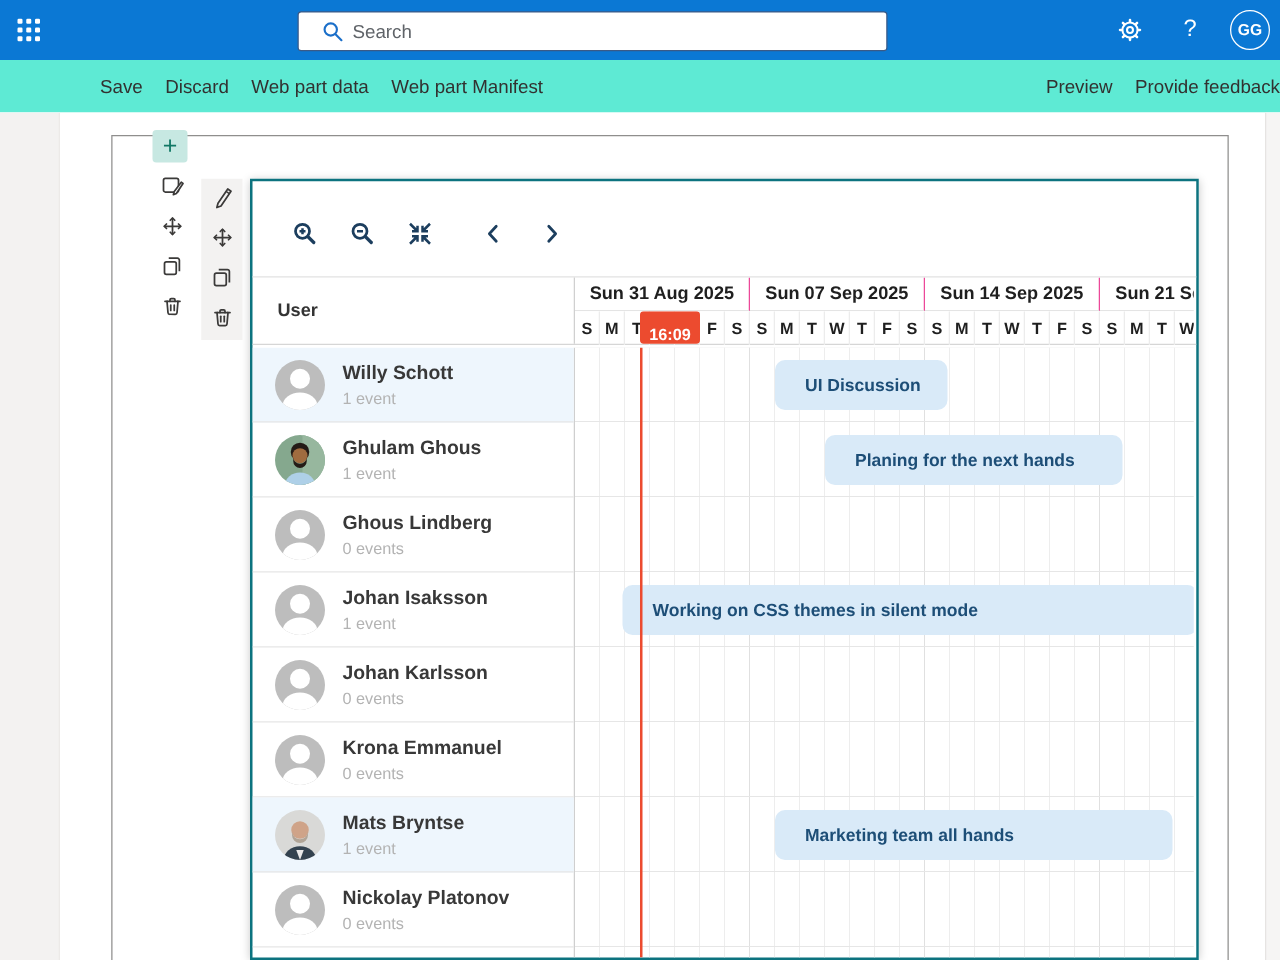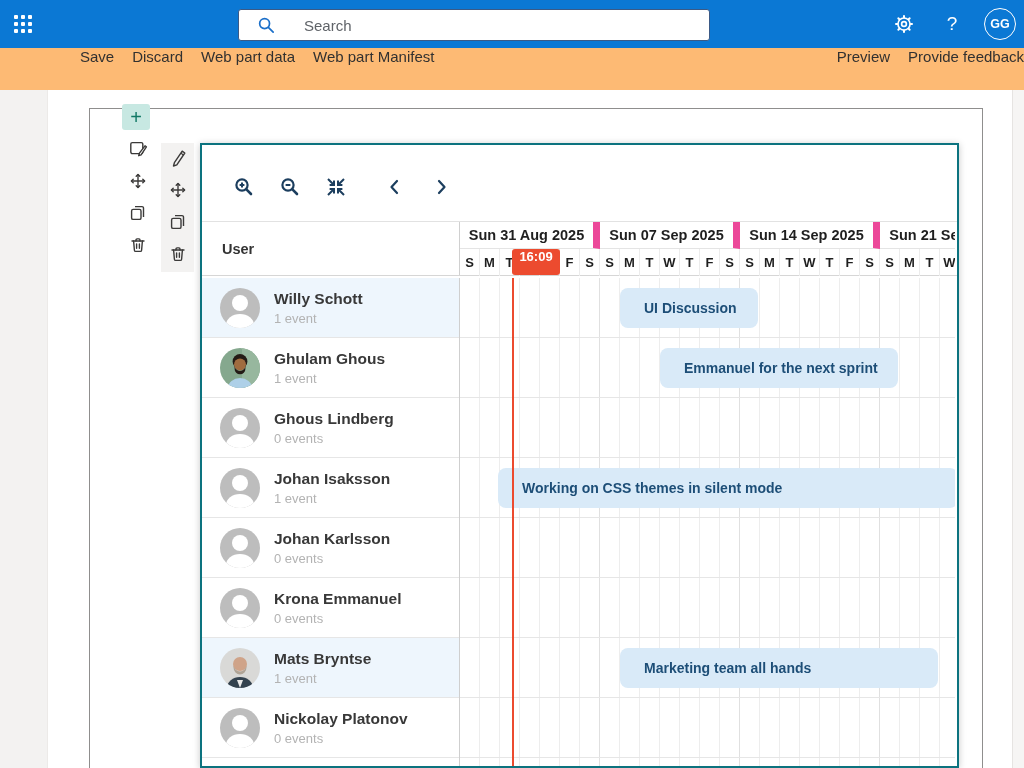--- a/index.html
+++ b/index.html
@@ -8,34 +8,34 @@
   .stage { position:relative; width:1024px; height:768px; overflow:hidden; background:#fff; }
 
   
   .suitebar { position:absolute; left:0; top:0; width:1024px; height:48px; background:#0b78d4; }
   .waffle { position:absolute; left:14px; top:15px; width:18px; height:18px; display:grid;
             grid-template-columns:repeat(3,4px); grid-template-rows:repeat(3,4px); gap:3px; cursor:pointer; }
   .waffle i { background:#fff; border-radius:1px; }
   .searchbox { position:absolute; left:238px; top:9px; width:472px; height:32px; background:#fff;
                border:1px solid #3b5a86; border-radius:3px; display:flex; align-items:center; }
   .searchbox svg { margin-left:18px; flex:0 0 auto; }
-  .searchbox input { border:none; outline:none; background:transparent; margin-left:28px; width:380px;
+  .searchbox input { border:none; outline:none; background:transparent; margin-left:6px; width:380px;
                      font-family:"Liberation Sans",sans-serif; font-size:15px; color:#333; }
   .searchbox input::placeholder { color:#5f6368; opacity:1; }
   .sb-btn { position:absolute; top:12px; width:24px; height:24px; display:flex; align-items:center;
             justify-content:center; color:#fff; cursor:pointer; }
   .gear-btn { left:892px; }
   .help-btn { left:940px; font-size:19px; }
   .me-btn { position:absolute; left:984px; top:8px; width:32px; height:32px; border:1.5px solid #fff;
             border-radius:50%; color:#fff; font-size:12.5px; font-weight:600; display:flex;
             align-items:center; justify-content:center; cursor:pointer; }
 
   
-  .commandbar { position:absolute; left:0; top:48px; width:1024px; height:42px; background:#fdba74;
-                display:flex; align-items:flex-start; }
+  .commandbar { position:absolute; left:0; top:48px; width:1024px; height:42px; background:#5eead4;
+                display:flex; align-items:center; }
   .cmd-left { display:flex; gap:18px; padding-left:80px; }
   .cmd-right { display:flex; gap:18px; margin-left:auto; }
   .cmd-item { font-size:15px; color:#323130; cursor:pointer; white-space:nowrap; }
 
   
   .canvas { position:absolute; left:0; top:90px; width:1024px; height:678px; background:#fff; overflow:hidden; }
   .rail-left { position:absolute; left:0; top:0; width:48px; height:678px; background:#f3f2f1; border-right:1px solid #eceae8; }
   .rail-right { position:absolute; left:1012px; top:0; width:12px; height:678px; background:#f6f5f4; border-left:1px solid #e6e4e2; }
 
   .wp-frame { position:absolute; left:89px; top:18px; width:894px; height:800px; border:1px solid #8f8e8d; background:#fff; }
@@ -54,27 +54,27 @@
   .tbtn { position:absolute; top:30px; width:24px; height:24px; display:flex; align-items:center; justify-content:center;
           color:#1c3e5e; cursor:pointer; }
 
   .sched-header { position:absolute; left:0; top:76px; width:755px; height:55px; border-top:1px solid #e2e2e2;
                   border-bottom:1px solid #d6d6d6; }
   .user-col-h { position:absolute; left:0; top:0; width:258px; height:53px; display:flex; align-items:center;
                 padding-left:20px; font-size:14.5px; font-weight:600; color:#333;
                 border-right:1px solid #d0d0d0; }
   .weeks-row { position:absolute; left:258px; top:0; width:495px; height:27px; overflow:hidden; white-space:nowrap; }
   .week-cell { display:inline-block; width:140px; height:27px; line-height:27px; text-align:center;
-               font-size:14.5px; font-weight:600; color:#1f1f1f; border-right:7px solid #ec4899;
+               font-size:14.5px; font-weight:600; color:#1f1f1f; border-right:1px solid #ec4899;
                border-bottom:1px solid #e4e4e4; overflow:hidden; }
   .days-row { position:absolute; left:258px; top:27px; width:495px; height:27px; overflow:hidden; white-space:nowrap; }
   .day-cell { display:inline-block; width:20px; height:27px; line-height:27px; text-align:center;
               font-size:13px; font-weight:600; color:#1f1f1f; border-right:1px solid #ececec; }
   .time-badge { position:absolute; left:52px; top:0; width:48px; height:26px; background:#ec4b2f; color:#fff;
-                font-size:13px; font-weight:600; display:flex; align-items:flex-start; justify-content:center;
+                font-size:13px; font-weight:600; display:flex; align-items:flex-end; justify-content:center;
                 border-radius:3px; z-index:3; }
 
   .sched-body { position:absolute; left:0; top:133px; width:755px; height:488px; overflow:hidden; }
   .res-col { position:absolute; left:0; top:0; width:258px; height:100%; border-right:1px solid #cfcfcf; }
   .res-row { position:relative; width:100%; height:60px; border-bottom:1px solid #e6e6e6; display:flex; align-items:center; }
   .res-row.hl { background:#eef6fd; }
   .avatar { width:40px; height:40px; border-radius:50%; margin-left:18px; flex:0 0 auto; overflow:hidden; position:relative; }
   .avatar.ph { background:#bdbdbd; }
   .avatar.ph::before { content:""; position:absolute; left:12px; top:7px; width:16px; height:16px; background:#fff; border-radius:50%; }
   .avatar.ph::after  { content:""; position:absolute; left:6px; top:26px; width:28px; height:22px; background:#fff; border-radius:50%; }
@@ -370,21 +370,21 @@
             <div class="res-row">
               <div class="res-text">
                 <div class="res-name"></div>
                 <div class="res-sub"></div>
               </div>
             </div>
           </div>
         <div class="timeline" id="timeline">
           <div class="now-line" id="now-line" style="left: 52px;"></div>
         <div class="event" style="left: 160px; width: 138px; top: 10px;">UI Discussion</div>
-            <div class="event" style="left: 200px; width: 238px; top: 70px;">Emmanuel for the next sprint</div>
+            <div class="event" style="left: 200px; width: 238px; top: 70px;">Planing for the next hands</div>
             <div class="event" style="left: 160px; width: 318px; top: 370px;">Marketing team all hands</div>
             <div class="event" style="left: 38px; width: 460px; top: 190px;">Working on CSS themes in silent mode</div>
           </div>
       </div>
 
     </div>
   </div>
 
 </div>
 

